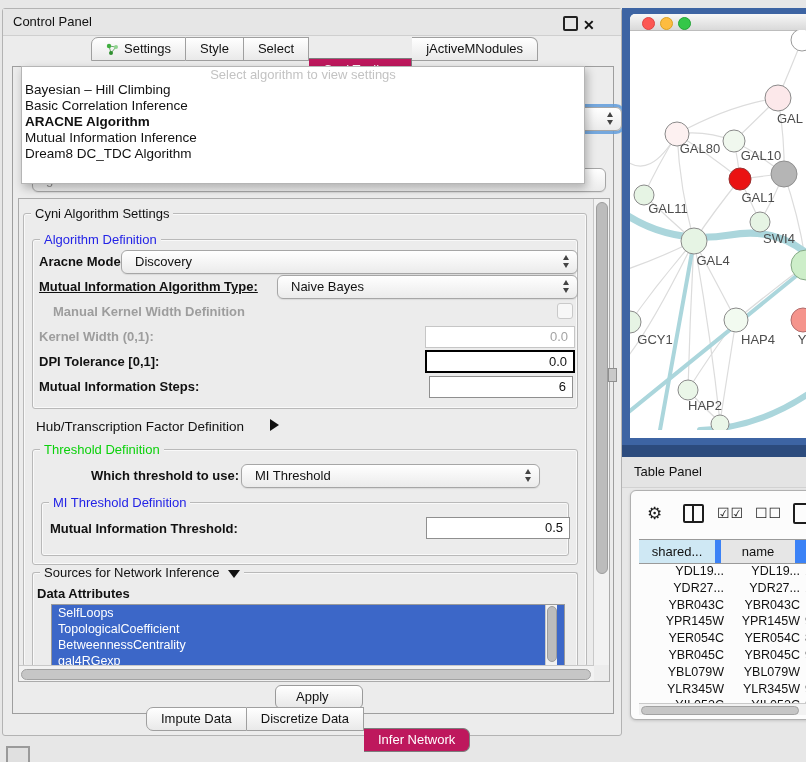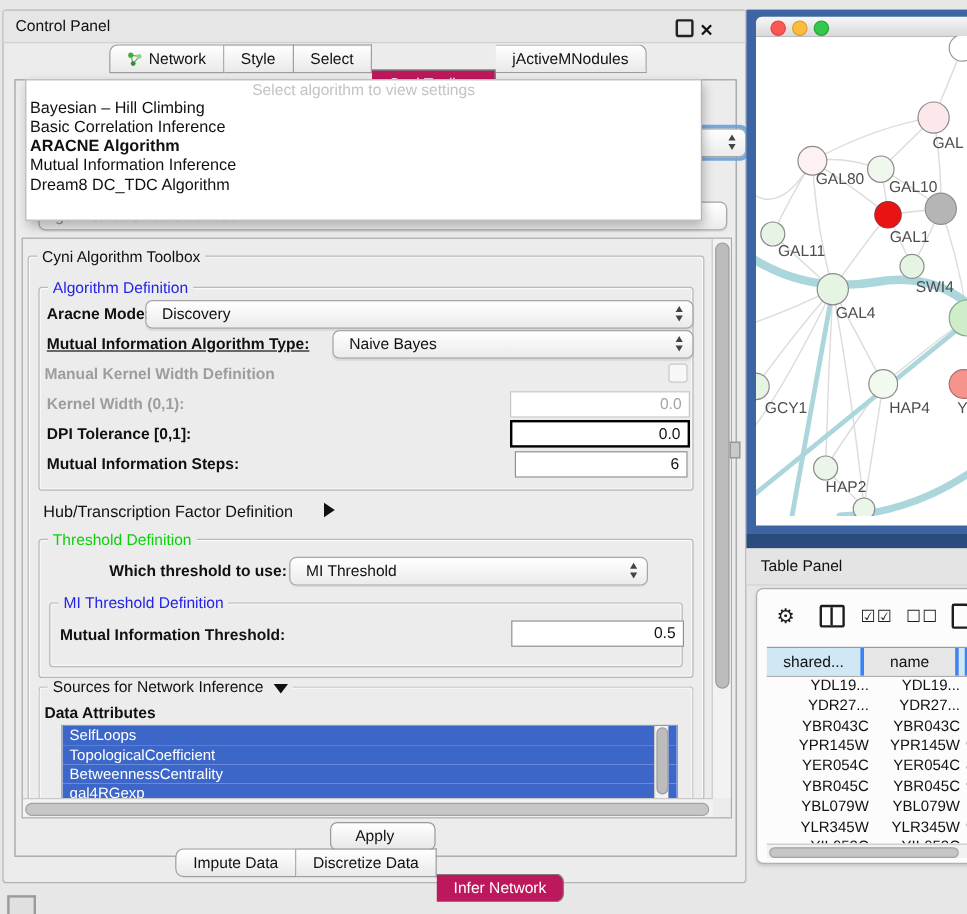--- a/index.html
+++ b/index.html
@@ -69,21 +69,21 @@
                 border-bottom:1px solid #bdbdbd;border-radius:5px 0 0 0;}
   .light{position:absolute;top:3px;width:11px;height:11px;border-radius:50%;}
   
   .tp-title{left:622px;top:457px;width:184px;height:30px;background:#e4e4e4;font-size:13px;
             line-height:30px;padding-left:12px;border-bottom:1px solid #d2d2d2;}
   .tbl-win{left:630px;top:490px;width:176px;height:228px;background:#fcfcfc;border:1px solid #b0b0b0;
            border-radius:6px 0 0 6px;box-shadow:0 1px 3px rgba(0,0,0,.15);overflow:hidden;}
   .ticon{position:absolute;top:12px;color:#1d1d1d;}
   .thead{position:absolute;left:8px;top:48px;right:0;height:23px;display:flex;
          border-top:1px solid #9a9a9a;border-bottom:1px solid #9a9a9a;font-size:13px;line-height:23px;text-align:center;}
-  .hc{border-right:3px solid #3b82f6;background:#e6e6e6;overflow:hidden;}
+  .hc{border-right:6px solid #3b82f6;background:#e6e6e6;overflow:hidden;}
   .hc.hl{background:#cfe8f4;}
   .trows{position:absolute;left:8px;top:72px;right:0;height:140px;overflow:hidden;text-align:right;}
   .trow{display:flex;height:16.8px;line-height:16.8px;font-size:12.5px;white-space:nowrap;}
   .tc1{width:78px;padding-left:7px;overflow:hidden;}
   .tc2{width:76px;overflow:hidden;}
   .tc3{flex:1;padding-left:5px;overflow:hidden;}
   .grip{left:608px;top:368px;width:7px;height:12px;background:#c9c9c9;border:1px solid #8f8f8f;}
   .mini-dock{left:6px;top:746px;width:20px;height:14px;border:2px solid #9a9a9a;background:#e0e0e0;}
 </style>
 </head>
@@ -101,21 +101,21 @@
     <div class="tabrow" style="left:88px;top:28px;" id="cp-tabs">
         <div class="tab">
           <svg width="13" height="13" viewBox="0 0 13 13">
             <line x1="3" y1="3" x2="10" y2="4" stroke="#6aa86a" stroke-width="1"></line>
             <line x1="3" y1="3" x2="5" y2="10" stroke="#6aa86a" stroke-width="1"></line>
             <line x1="10" y1="4" x2="5" y2="10" stroke="#6aa86a" stroke-width="1"></line>
             <circle cx="3" cy="3" r="2.2" fill="#3fae3f"></circle>
             <circle cx="10" cy="4" r="2" fill="#8fd48f"></circle>
             <circle cx="5" cy="10" r="2" fill="#2f8f2f"></circle>
           </svg>
-          <span>Network</span>
+          <span>Settings</span>
         </div>
         <div class="tab">
           <span>Style</span>
         </div>
         <div class="tab">
           <span>Select</span>
         </div>
         <div class="tab sel">
           <span>Cyni Toolbox</span>
         </div>
@@ -141,21 +141,21 @@
             <div class="pitem">Basic Correlation Inference</div>
             <div class="pitem sel">ARACNE Algorithm</div>
             <div class="pitem">Mutual Information Inference</div>
             <div class="pitem">Dream8 DC_TDC Algorithm</div>
           </div>
       </div>
 
       <div class="abs" style="left:5px;top:131px;width:590px;height:482px;border:1px solid #ababab;background:#ececec;overflow:hidden;">
 
         <div class="group" style="left:4px;top:14px;width:562px;height:452px;">
-          <span class="gtitle">Cyni Algorithm Toolbox</span>
+          <span class="gtitle">Cyni Algorithm Settings</span>
 
           <div class="group" style="left:8px;top:25px;width:544px;height:168px;">
             <span class="gtitle t-blue">Algorithm Definition</span>
 
             <span class="lbl" style="left:6px;top:14px;">Aracne Mode:</span>
             <div class="combo" style="left:88px;top:10px;width:418px;">
               <span>Discovery</span>
               <span class="spin">
                   <i class="tri-u" style="display:block"></i>
                   <i class="tri-d" style="display:block"></i>
@@ -164,21 +164,21 @@
 
             <span class="lbl" style="left:6px;top:39px;text-decoration:underline;">Mutual Information Algorithm Type:</span>
             <div class="combo" style="left:244px;top:35px;width:262px;">
               <span>Naive Bayes</span>
               <span class="spin">
                   <i class="tri-u" style="display:block"></i>
                   <i class="tri-d" style="display:block"></i>
                 </span>
             </div>
 
-            <span class="lbl dis" style="left:4px;top:64px;">Manual Kernel Width Definition</span>
+            <span class="lbl dis" style="left:20px;top:64px;">Manual Kernel Width Definition</span>
             <span class="checkbox" style="left:524px;top:63px;"></span>
 
             <span class="lbl dis" style="left:6px;top:89px;font-weight:bold;">Kernel Width (0,1):</span>
             <div class="field dis" style="left:392px;top:86px;width:136px;">0.0</div>
 
             <span class="lbl" style="left:6px;top:114px;">DPI Tolerance [0,1]:</span>
             <div class="field focus" style="left:392px;top:110px;width:134px;">0.0</div>
 
             <span class="lbl" style="left:6px;top:139px;">Mutual Information Steps:</span>
             <div class="field" style="left:396px;top:136px;width:130px;">6</div>

